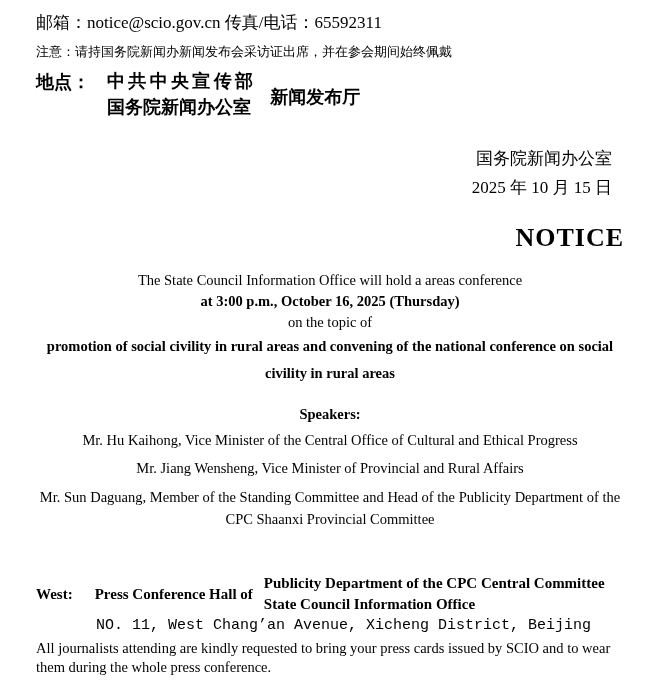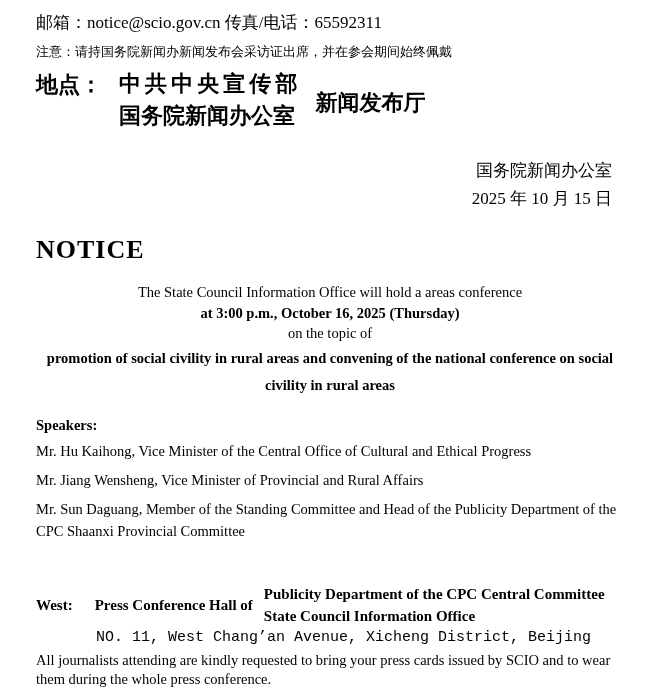--- a/index.html
+++ b/index.html
@@ -27,40 +27,40 @@
   .attention-line {
     font-size: 13px;
     margin-top: 9px;
     white-space: nowrap;
   }
   .location-row {
     display: flex;
     align-items: flex-start;
     margin-top: 7px;
     font-weight: bold;
-    font-size: 22px;
+    font-size: 18px;
   }
   .loc-label { flex: 0 0 auto; padding-top: 2px; }
   .loc-orgs { margin-left: 17px; line-height: 1.45; }
   .loc-org1 { letter-spacing: 0.185em; }
   .loc-hall { align-self: center; margin-left: 14px; padding-top: 6px; }
   .loc-address {
     font-size: 17px;
     font-weight: normal;
     margin: 3px 0 0 64px;
   }
   .signoff {
     text-align: right;
     font-size: 17px;
     line-height: 1.68;
     margin-top: 25px;
     padding-right: 12px;
   }
   .notice-title {
-    text-align: left;
+    text-align: right;
     font-size: 26px;
     font-weight: bold;
     letter-spacing: 1px;
     margin-top: 21px;
   }
   .center-block {
     text-align: center;
     font-size: 14.5px;
     line-height: 1.42;
     margin-top: 17px;
@@ -68,20 +68,21 @@
   .bold { font-weight: bold; }
   .topic-line {
     font-weight: bold;
     line-height: 1.85;
     margin-top: 1px;
     padding: 0 6px;
   }
   .speakers-block {
     margin-top: 19px;
     font-size: 14.5px;
+    text-align: center;
   }
   .speakers-label { font-weight: bold; }
   .speaker-item { margin-top: 7px; line-height: 1.5; }
   .venue-row {
     display: flex;
     align-items: center;
     margin-top: 42px;
     font-size: 15px;
     font-weight: bold;
   }

